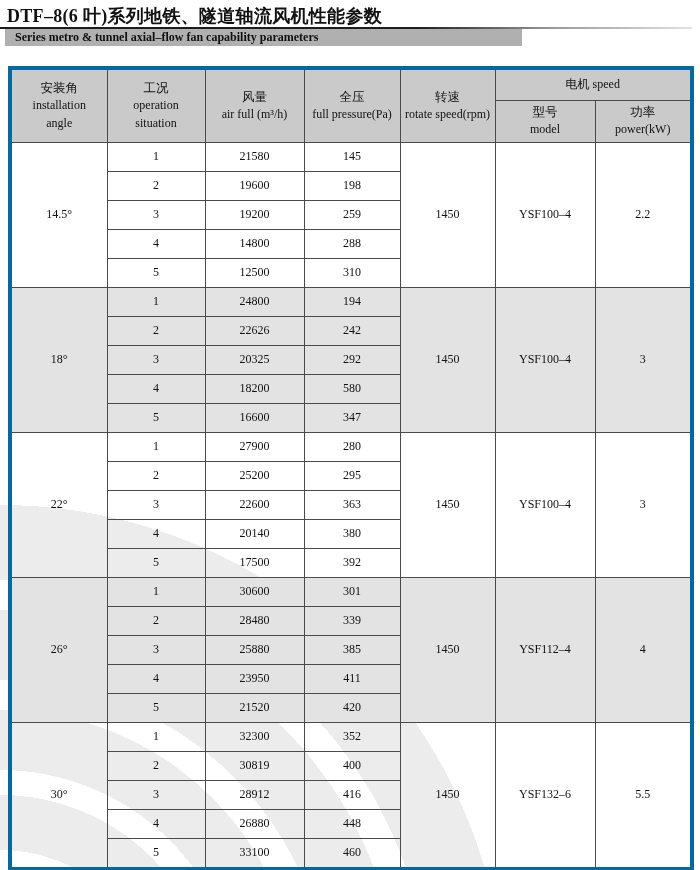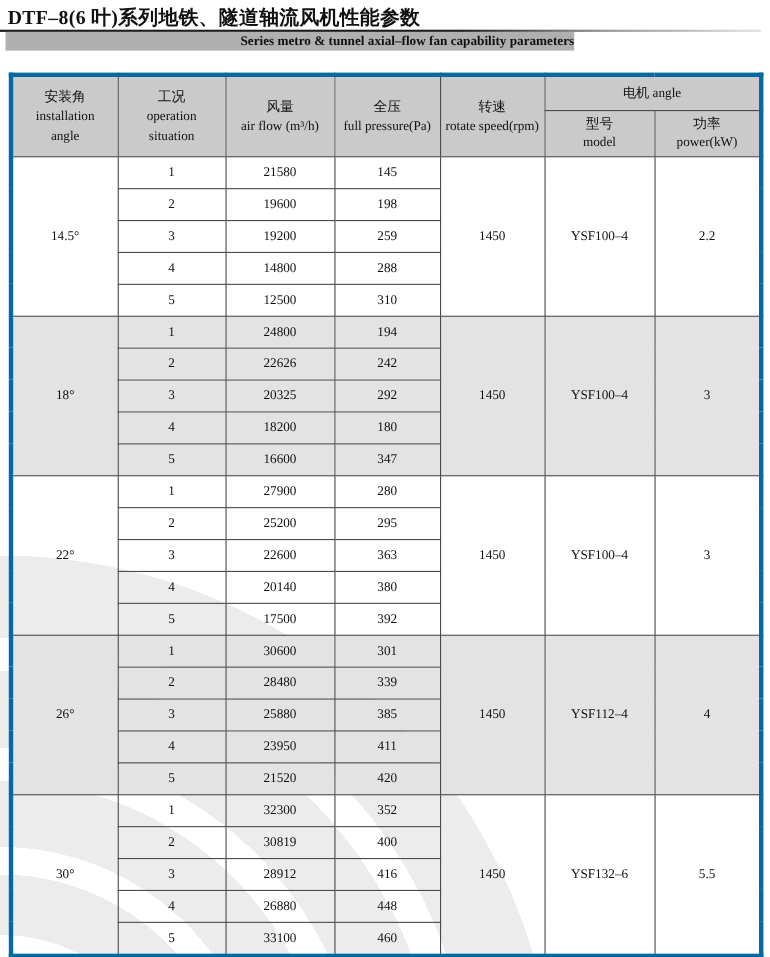--- a/index.html
+++ b/index.html
@@ -29,21 +29,20 @@
   }
   .rule {
     position:absolute; left:0; top:27px; width:692px; height:2px; z-index:2;
     background:linear-gradient(to right,#1c1c1c 0%,#1c1c1c 60%,#9a9a9a 80%,#e2e2e2 100%);
   }
   .subtitle-bar {
     position:absolute; left:5px; top:29px; width:517px; height:17px; z-index:2;
     background:#b0b0b0; box-sizing:border-box; padding-left:10px;
     font-size:12px; font-weight:bold; line-height:17px; color:#101010;
     white-space:nowrap;
-    text-align:right;
   }
 
   table.params {
     position:absolute; left:8px; top:66px; width:684px; height:792px; z-index:1;
     border-collapse:collapse; table-layout:fixed;
     border:4px solid #0369a1;
     font-size:12px;
   }
   .params th, .params td {
     border:1px solid #4a4a4a;
@@ -89,31 +88,31 @@
           <div class="hen">installation</div>
           <div class="hen">angle</div>
         </th>
         <th rowspan="2">
           <div class="hzh">工况</div>
           <div class="hen">operation</div>
           <div class="hen">situation</div>
         </th>
         <th rowspan="2">
           <div class="hzh">风量</div>
-          <div class="hen">air flow (m³/h)</div>
+          <div class="hen">air full (m³/h)</div>
         </th>
         <th rowspan="2">
           <div class="hzh">全压</div>
           <div class="hen">full pressure(Pa)</div>
         </th>
         <th rowspan="2">
           <div class="hzh">转速</div>
           <div class="hen">rotate speed(rpm)</div>
         </th>
-        <th colspan="2">电机 angle</th>
+        <th colspan="2">电机 speed</th>
       </tr>
       <tr class="h2">
         <th>
           <div class="hzh">型号</div>
           <div class="hen">model</div>
         </th>
         <th>
           <div class="hzh">功率</div>
           <div class="hen">power(kW)</div>
         </th>
@@ -164,21 +163,21 @@
           <td>242</td>
         </tr>
         <tr class="shaded">
           <td>3</td>
           <td>20325</td>
           <td>292</td>
         </tr>
         <tr class="shaded">
           <td>4</td>
           <td>18200</td>
-          <td>180</td>
+          <td>580</td>
         </tr>
         <tr class="shaded">
           <td>5</td>
           <td>16600</td>
           <td>347</td>
         </tr>
         <tr>
           <td rowspan="5">22°</td>
           <td>1</td>
           <td>27900</td>

